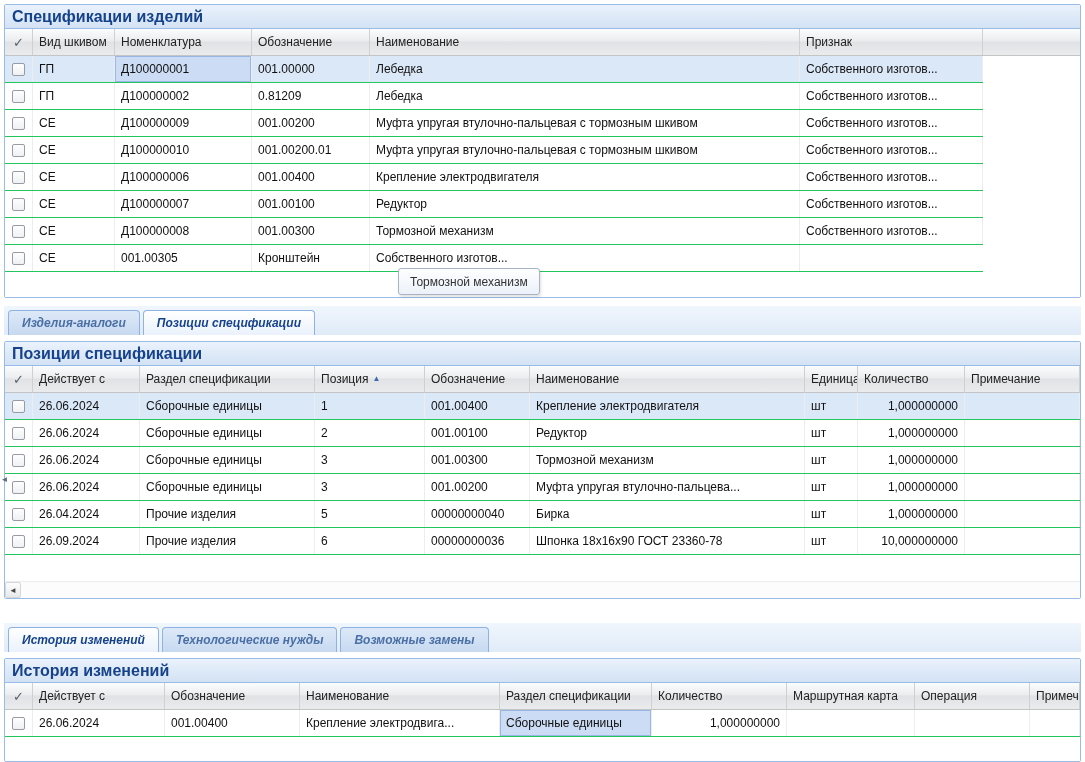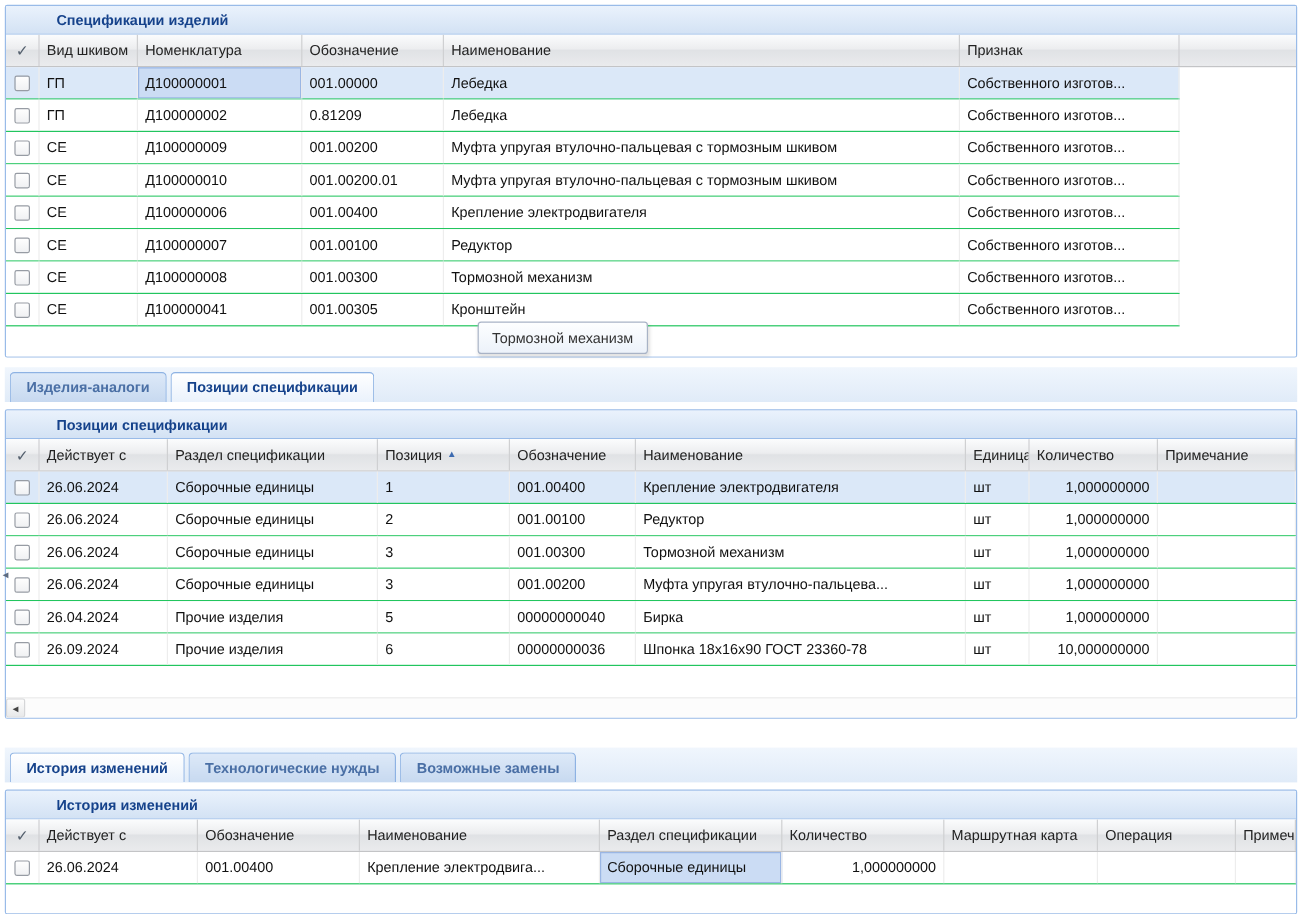--- a/index.html
+++ b/index.html
@@ -8,21 +8,21 @@
     position:relative; width:1085px; height:762px; overflow:hidden;
     background:#fff; font-family:"Liberation Sans", sans-serif; font-size:12px;
     padding:4px;
   }
   
   .panel { border:1px solid #99bbe8; border-radius:2px; background:#fff; overflow:hidden; }
   .panel-header {
     height:24px; display:flex; align-items:center; padding:0 7px;
     background:linear-gradient(#eaf2fc, #d3e2f4); border-bottom:1px solid #99bbe8;
   }
-  .panel-title { color:#15428b; font-weight:bold; font-size:12px; white-space:nowrap;margin-left:35px; }
+  .panel-title { color:#15428b; font-weight:bold; font-size:16px; white-space:nowrap; }
   .panel-body { position:relative; background:#fff; }
   #panel-specs .panel-body { height:268px; }
   #panel-positions .panel-body { height:232px; display:flex; flex-direction:column; }
   #panel-history .panel-body { height:78px; }
   #tabstrip-positions { margin-top:8px; }
   #panel-positions { margin-top:6px; }
   #tabstrip-history { margin-top:24px; }
   #panel-history { margin-top:6px; }
   
   .g-head {
@@ -52,21 +52,21 @@
   }
   
   .tabstrip {
     display:flex; gap:3px; align-items:flex-end; height:29px; padding:4px 0 0 4px;
     background:linear-gradient(#f0f6fd, #e0ebf8);
   }
   .tab {
     height:25px; display:flex; align-items:center; padding:0 13px;
     border:1px solid #8db2e3; border-bottom:none; border-radius:4px 4px 0 0;
     background:linear-gradient(#dde9f8, #c7d9f0); color:#4a6fa5;
-    font-weight:bold; font-size:12px; white-space:nowrap; cursor:default;
+    font-weight:bold; font-size:12px; white-space:nowrap; cursor:default;font-style:italic;
   }
   .tab.active { background:linear-gradient(#ffffff, #eaf2fc); color:#15428b; }
   
   .spacer { flex:1; }
   .hscroll { height:17px; border-top:1px solid #ececec; display:flex; align-items:center; background:#fcfcfc; }
   .scroll-btn {
     width:16px; height:16px; display:flex; align-items:center; justify-content:center;
     font-size:8px; color:#444; background:linear-gradient(#fdfdfd, #e8e9ea);
     border:1px solid #d5d6d8; border-radius:2px;
   }
@@ -181,21 +181,20 @@
             <div class="g-cell">Д100000008</div>
             <div class="g-cell">001.00300</div>
             <div class="g-cell">Тормозной механизм</div>
             <div class="g-cell">Собственного изготов...</div>
           </div>
           <div class="g-row" style="grid-template-columns: 28px 82px 137px 118px 430px 183px;">
             <div class="g-cell g-check">
               <span class="cbx"></span>
             </div>
             <div class="g-cell">СЕ</div>
-            <div class="g-cell">Д100000041</div>
             <div class="g-cell">001.00305</div>
             <div class="g-cell">Кронштейн</div>
             <div class="g-cell">Собственного изготов...</div>
           </div>
         </div>
     </div>
   </section>
 
   <div class="tabstrip" id="tabstrip-positions">
       <div class="tab">

